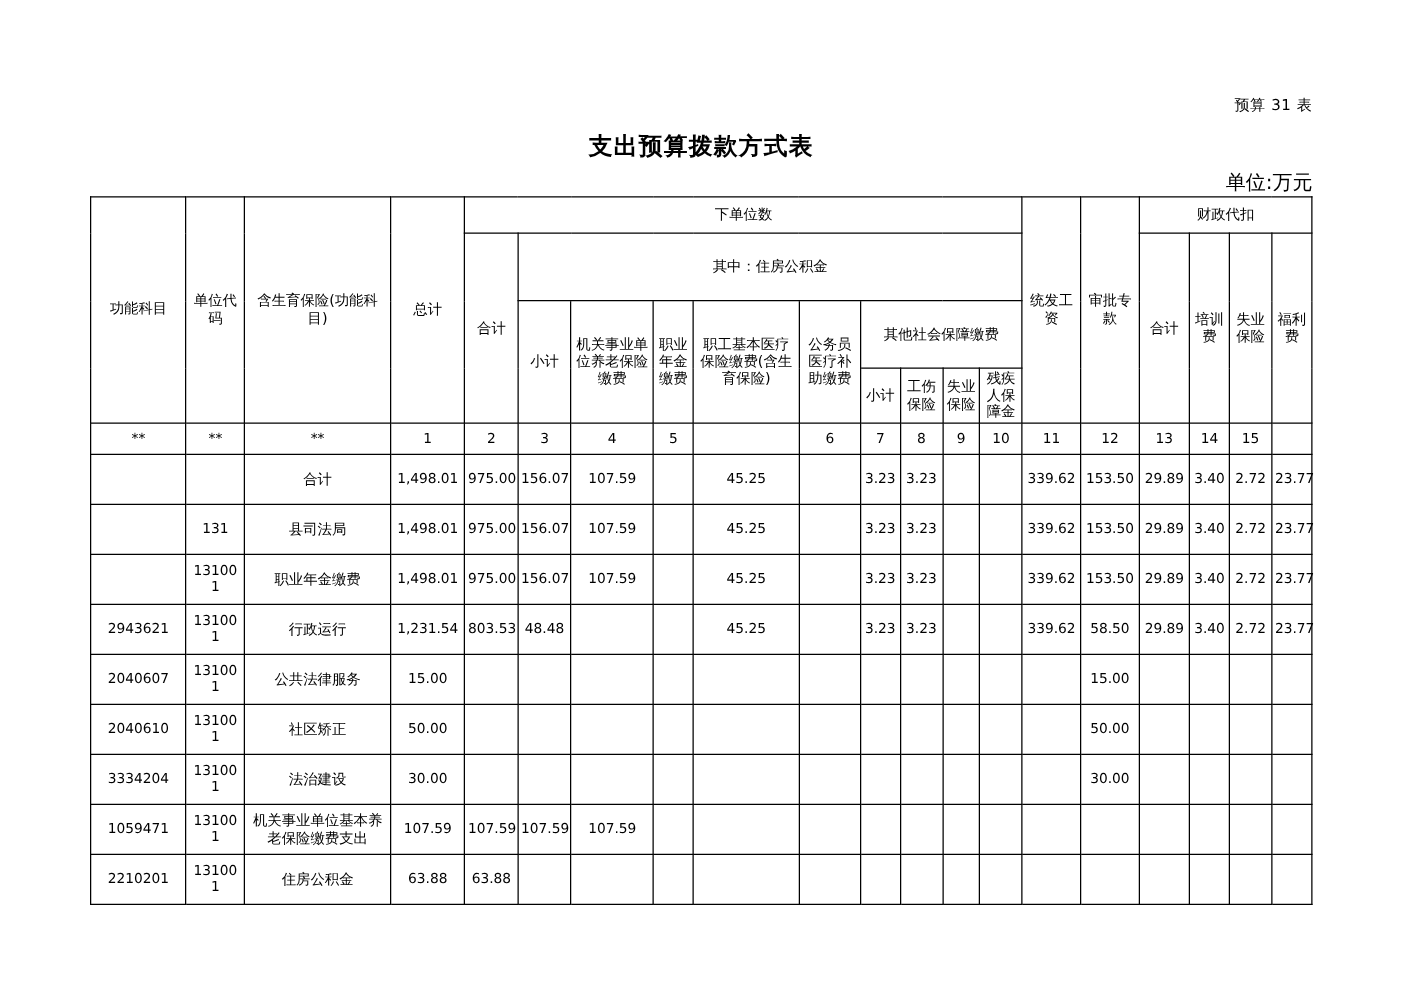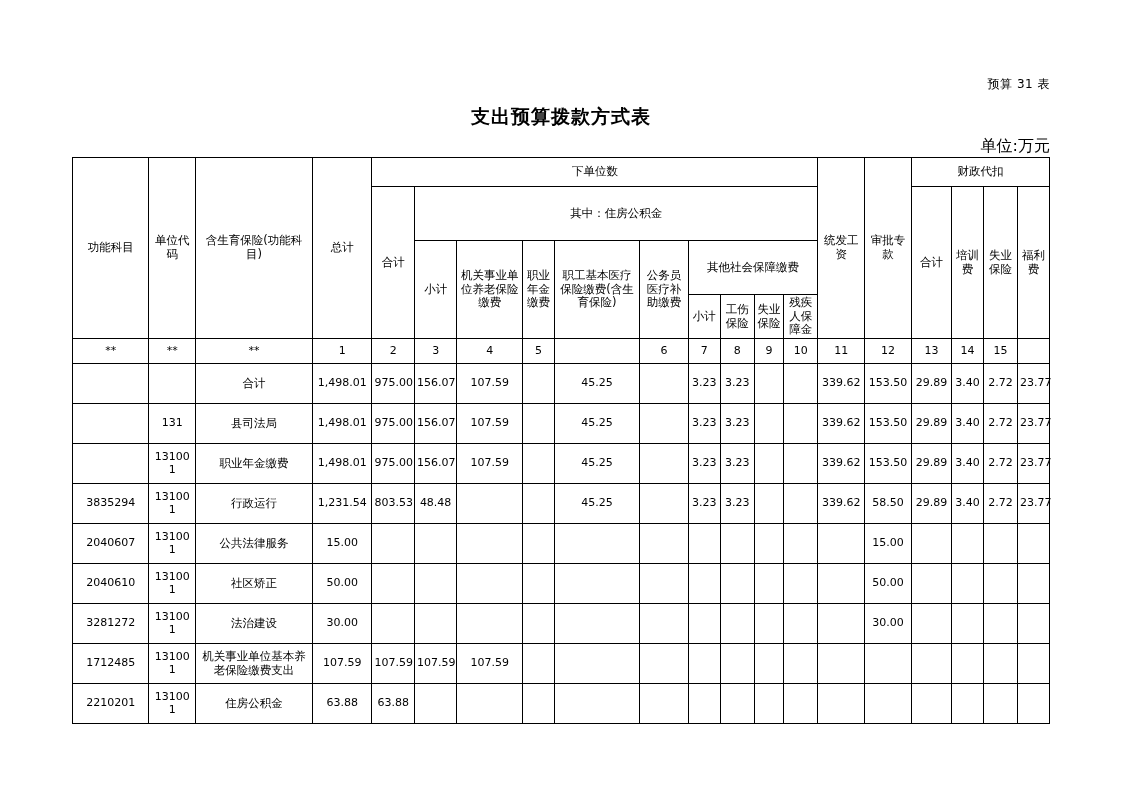--- a/index.html
+++ b/index.html
@@ -244,21 +244,21 @@
         <td class="num"></td>
         <td class="num">339.62</td>
         <td class="num">153.50</td>
         <td class="num">29.89</td>
         <td class="num">3.40</td>
         <td class="num">2.72</td>
         <td class="num">23.77</td>
       </tr>
 
       <tr class="datarow">
-        <td>3835294</td>
+        <td>2943621</td>
         <td>131001</td>
         <td class="name-cell">行政运行</td>
         <td class="num">1,231.54</td>
         <td class="num">803.53</td>
         <td class="num">48.48</td>
         <td class="num"></td>
         <td class="num"></td>
         <td class="num">45.25</td>
         <td class="num"></td>
         <td class="num">3.23</td>
@@ -313,21 +313,21 @@
         <td class="num"></td>
         <td class="num"></td>
         <td class="num">50.00</td>
         <td class="num"></td>
         <td class="num"></td>
         <td class="num"></td>
         <td class="num"></td>
       </tr>
 
       <tr class="datarow">
-        <td>3281272</td>
+        <td>3334204</td>
         <td>131001</td>
         <td class="name-cell">法治建设</td>
         <td class="num">30.00</td>
         <td class="num"></td>
         <td class="num"></td>
         <td class="num"></td>
         <td class="num"></td>
         <td class="num"></td>
         <td class="num"></td>
         <td class="num"></td>
@@ -336,21 +336,21 @@
         <td class="num"></td>
         <td class="num"></td>
         <td class="num">30.00</td>
         <td class="num"></td>
         <td class="num"></td>
         <td class="num"></td>
         <td class="num"></td>
       </tr>
 
       <tr class="datarow">
-        <td>1712485</td>
+        <td>1059471</td>
         <td>131001</td>
         <td class="name-cell">机关事业单位基本养老保险缴费支出</td>
         <td class="num">107.59</td>
         <td class="num">107.59</td>
         <td class="num">107.59</td>
         <td class="num">107.59</td>
         <td class="num"></td>
         <td class="num"></td>
         <td class="num"></td>
         <td class="num"></td>

